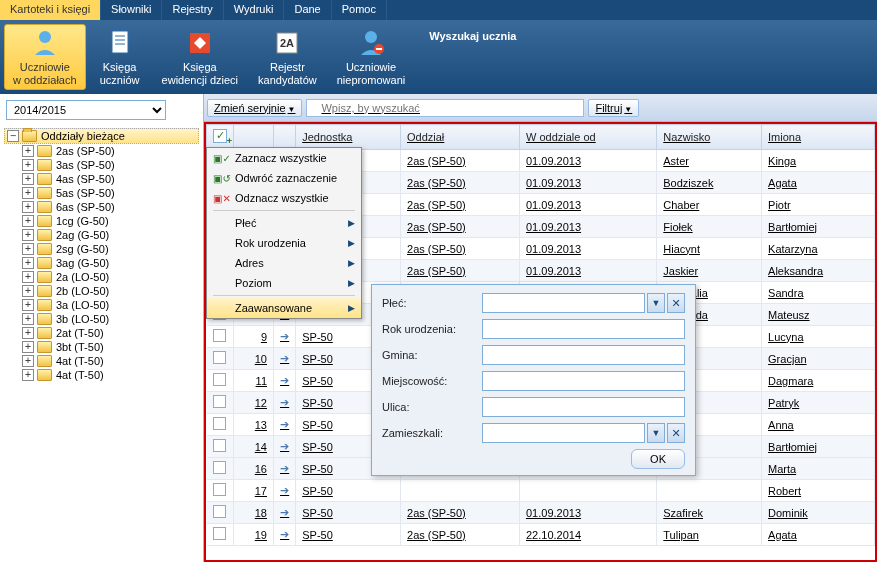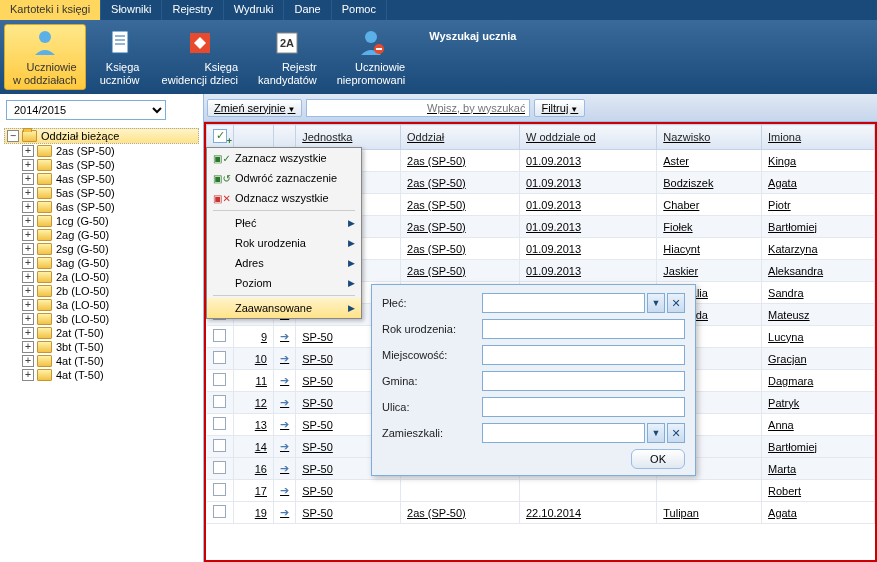--- a/index.html
+++ b/index.html
@@ -8,42 +8,42 @@
   
   .menubar { background: #1a4a7a; display: flex; height: 20px; }
   .menubar-item { color: #fff; padding: 3px 10px; cursor: pointer; border-right: 1px solid #2a5a8a; }
   .menubar-item.active { background: #ffd75e; color: #333; }
   
   
   .ribbon { background: linear-gradient(#3a6a9a, #1a4a7a); display: flex; height: 74px; padding: 4px 2px; }
   .ribbon-btn { display: flex; flex-direction: column; align-items: center; justify-content: center; padding: 4px 8px; margin: 0 2px; color: #fff; cursor: pointer; text-align: center; min-width: 60px; border-radius: 3px; }
   .ribbon-btn.active { background: linear-gradient(#ffe88a, #ffc93e); color: #333; border: 1px solid #d9a92e; }
   .ribbon-icon { width: 32px; height: 32px; margin-bottom: 2px; display: flex; align-items: center; }
-  .ribbon-label { line-height: 1.15; text-align: right; }
+  .ribbon-label { line-height: 1.15; }
   .ribbon-search { color: #fff; padding: 6px 14px; font-weight: bold; }
   
   
   .main { display: flex; height: 468px; }
   
   
   .leftpanel { width: 204px; border-right: 1px solid #99bbe8; background: #fff; }
   .year-select { width: 160px; margin: 6px; border: 1px solid #7eadd9; padding: 1px 3px; background: #fff; height: 20px; }
   .tree { padding: 2px 0 0 4px; }
   .tree-root { display: flex; align-items: center; background: linear-gradient(#fff3c8, #ffe38a); border: 1px dotted #aaa; padding: 1px 2px; margin-right: 4px; }
   .tree-node { display: flex; align-items: center; padding: 1px 2px 1px 18px; }
   .tree-toggle { width: 12px; height: 12px; border: 1px solid #888; display: inline-flex; align-items: center; justify-content: center; margin-right: 3px; font-size: 10px; line-height: 1; background: #fff; color: #444; font-family: monospace; cursor: pointer; }
   .folder-icon { width: 15px; height: 12px; background: linear-gradient(#fff2a8, #f2c246); border: 1px solid #c8952e; border-radius: 1px; margin-right: 4px; position: relative; }
   .folder-icon.open::before { content: ""; position: absolute; top: -3px; left: 0; width: 7px; height: 3px; background: #f2c246; border: 1px solid #c8952e; border-bottom: none; border-radius: 1px 1px 0 0; }
   
   
   .content { flex: 1; display: flex; flex-direction: column; position: relative; text-decoration: underline; }
   .toolbar { display: flex; align-items: center; background: linear-gradient(#e0e8f4, #c7d6ec); border-bottom: 1px solid #99bbe8; padding: 3px; height: 28px; }
   .tb-btn { background: linear-gradient(#fff, #e0e8f0); border: 1px solid #99bbe8; padding: 2px 6px; margin-right: 4px; cursor: pointer; border-radius: 2px; }
   .tb-btn .arrow { font-size: 8px; margin-left: 2px; }
-  .search-input { border: 1px solid #99bbe8; padding: 2px 4px; width: 224px; margin-right: 4px; color: #888; background: #fff; text-align: right; }
+  .search-input { border: 1px solid #99bbe8; padding: 2px 14px; width: 278px; margin-right: 4px; color: #888; background: #fff; }
   
   
   .grid-wrap { flex: 1; overflow: auto; position: relative; border: 2px solid #c00; }
   .grid { border-collapse: collapse; width: 100%; }
   .grid th { background: linear-gradient(#f4f7fb, #dce6f4); border: 1px solid #c5d2e6; padding: 4px 6px; text-align: left; font-weight: normal; color: #222; height: 22px; }
   .grid td { border-bottom: 1px solid #e3e8f0; border-right: 1px solid #e3e8f0; padding: 3px 6px; height: 21px; background: #fff; }
   .grid tr.alt td { background: #f3f6fb; }
   .col-check { width: 24px; text-align: center; }
   .col-num { width: 40px; text-align: right; }
   .col-arrow { width: 20px; text-align: center; color: #4a7ab0; }
@@ -142,21 +142,21 @@
 <div class="main">
 
   <div class="leftpanel">
     <select class="year-select">
       <option>2014/2015</option>
     </select>
     <div class="tree">
       <div class="tree-root">
         <span class="tree-toggle">−</span>
         <span class="folder-icon open"></span>
-        <span>Oddział bieżące</span>
+        <span>Oddziały bieżące</span>
       </div>
       <div id="tree-nodes">
           <div class="tree-node">
             <span class="tree-toggle">+</span>
             <span class="folder-icon"></span>
             <span>2as (SP-50)</span>
           </div>
           <div class="tree-node">
             <span class="tree-toggle">+</span>
             <span class="folder-icon"></span>
@@ -420,20 +420,30 @@
             <tr>
               <td class="col-check"><span class="rowcheck"></span></td>
               <td class="col-num">17</td>
               <td class="col-arrow">➔</td>
               <td>SP-50</td>
               <td></td>
               <td></td>
               <td></td>
               <td>Robert</td>
             </tr>
+            <tr class="alt">
+              <td class="col-check"><span class="rowcheck"></span></td>
+              <td class="col-num">18</td>
+              <td class="col-arrow">➔</td>
+              <td>SP-50</td>
+              <td>2as (SP-50)</td>
+              <td>01.09.2013</td>
+              <td>Szafirek</td>
+              <td>Dominik</td>
+            </tr>
             <tr>
               <td class="col-check"><span class="rowcheck"></span></td>
               <td class="col-num">19</td>
               <td class="col-arrow">➔</td>
               <td>SP-50</td>
               <td>2as (SP-50)</td>
               <td>22.10.2014</td>
               <td>Tulipan</td>
               <td>Agata</td>
             </tr>
@@ -489,25 +499,25 @@
             <input class="popup-input" style="">
             <span class="combo-btn">▼</span>
             <span class="combo-btn x">✕</span>
           </div>
         </div>
         <div class="popup-row">
           <span class="popup-label">Rok urodzenia:</span>
           <input class="popup-input" style="">
         </div>
         <div class="popup-row">
+          <span class="popup-label">Gmina:</span>
+          <input class="popup-input" style="">
+        </div>
+        <div class="popup-row">
           <span class="popup-label">Miejscowość:</span>
-          <input class="popup-input" style="">
-        </div>
-        <div class="popup-row">
-          <span class="popup-label">Gmina:</span>
           <input class="popup-input" style="">
         </div>
         <div class="popup-row">
           <span class="popup-label">Ulica:</span>
           <input class="popup-input" style="">
         </div>
         <div class="popup-row">
           <span class="popup-label">Zamieszkali:</span>
           <div class="popup-combo">
             <input class="popup-input" style="">

